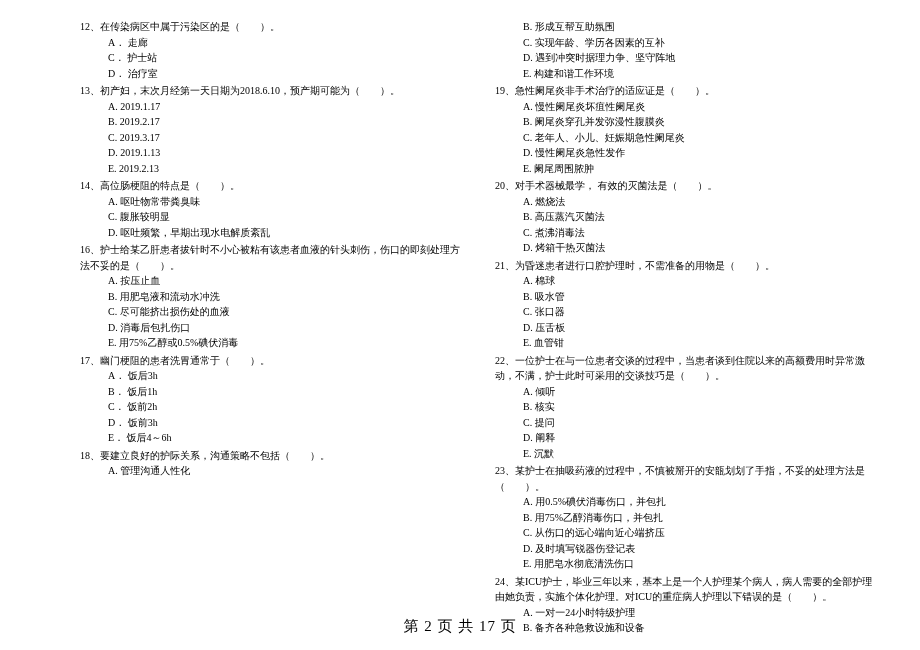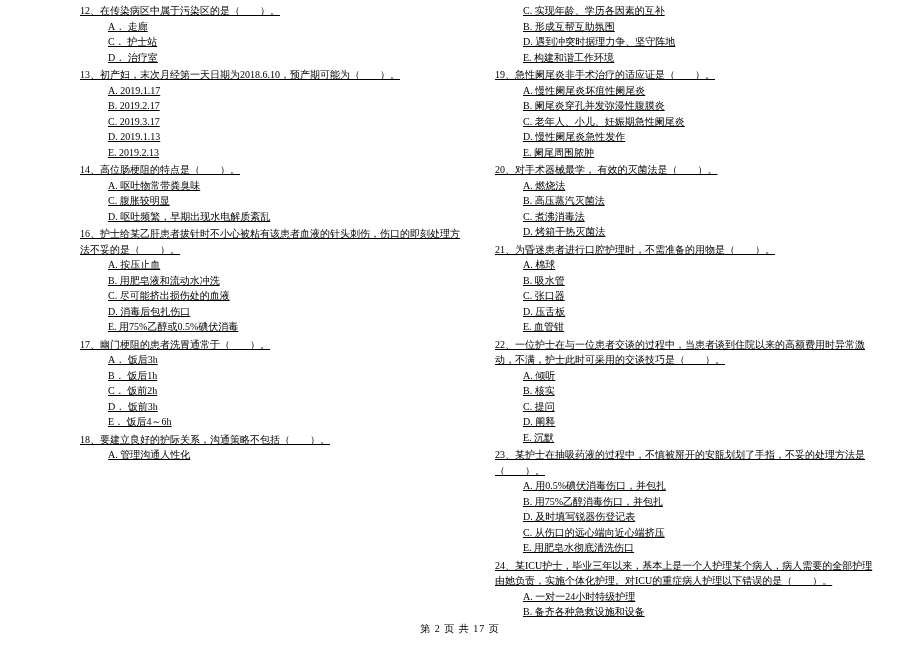--- a/index.html
+++ b/index.html
@@ -7,22 +7,21 @@
       width: 920px;
       height: 650px;
       background: #ffffff;
       font-family: "SimSun", "宋体", serif;
       font-size: 10px;
       color: #000;
       position: relative;
     }
     .page {
       display: flex;
-      padding: 3px 40px 0 80px;
-      text-decoration: underline;
+      padding: 19px 40px 0 80px;
     }
     .column {
       flex: 1;
       padding-right: 20px;
     }
     .column.right {
       padding-left: 10px;
       padding-right: 0;
     }
     .question {
@@ -35,21 +34,21 @@
     .option {
       padding-left: 28px;
       display: block;
     }
     .footer {
       position: absolute;
       bottom: 14px;
       left: 0;
       right: 0;
       text-align: center;
-      font-size: 10px;
+      font-size: 15px;
       letter-spacing: 1px;
     }
   </style>
 </head>
 <body>
 
 <div class="page">
 
   <div class="column left">
 
@@ -98,22 +97,22 @@
     <div class="question">
       <span class="q-stem">18、要建立良好的护际关系，沟通策略不包括（　　）。</span>
       <span class="option">A. 管理沟通人性化</span>
     </div>
 
   </div>
 
   <div class="column right">
 
     <div class="question">
+      <span class="option">B. 形成互帮互助氛围</span>
       <span class="option">C. 实现年龄、学历各因素的互补</span>
-      <span class="option">B. 形成互帮互助氛围</span>
       <span class="option">D. 遇到冲突时据理力争、坚守阵地</span>
       <span class="option">E. 构建和谐工作环境</span>
     </div>
 
     <div class="question">
       <span class="q-stem">19、急性阑尾炎非手术治疗的适应证是（　　）。</span>
       <span class="option">A. 慢性阑尾炎坏疽性阑尾炎</span>
       <span class="option">B. 阑尾炎穿孔并发弥漫性腹膜炎</span>
       <span class="option">C. 老年人、小儿、妊娠期急性阑尾炎</span>
       <span class="option">D. 慢性阑尾炎急性发作</span>
@@ -143,22 +142,22 @@
       <span class="option">B. 核实</span>
       <span class="option">C. 提问</span>
       <span class="option">D. 阐释</span>
       <span class="option">E. 沉默</span>
     </div>
 
     <div class="question">
       <span class="q-stem">23、某护士在抽吸药液的过程中，不慎被掰开的安瓿划划了手指，不妥的处理方法是（　　）。</span>
       <span class="option">A. 用0.5%碘伏消毒伤口，并包扎</span>
       <span class="option">B. 用75%乙醇消毒伤口，并包扎</span>
+      <span class="option">C. 从伤口的远心端向近心端挤压</span>
       <span class="option">D. 及时填写锐器伤登记表</span>
-      <span class="option">C. 从伤口的远心端向近心端挤压</span>
       <span class="option">E. 用肥皂水彻底清洗伤口</span>
     </div>
 
     <div class="question">
       <span class="q-stem">24、某ICU护士，毕业三年以来，基本上是一个人护理某个病人，病人需要的全部护理由她负责，实施个体化护理。对ICU的重症病人护理以下错误的是（　　）。</span>
       <span class="option">A. 一对一24小时特级护理</span>
       <span class="option">B. 备齐各种急救设施和设备</span>
     </div>
 
   </div>

